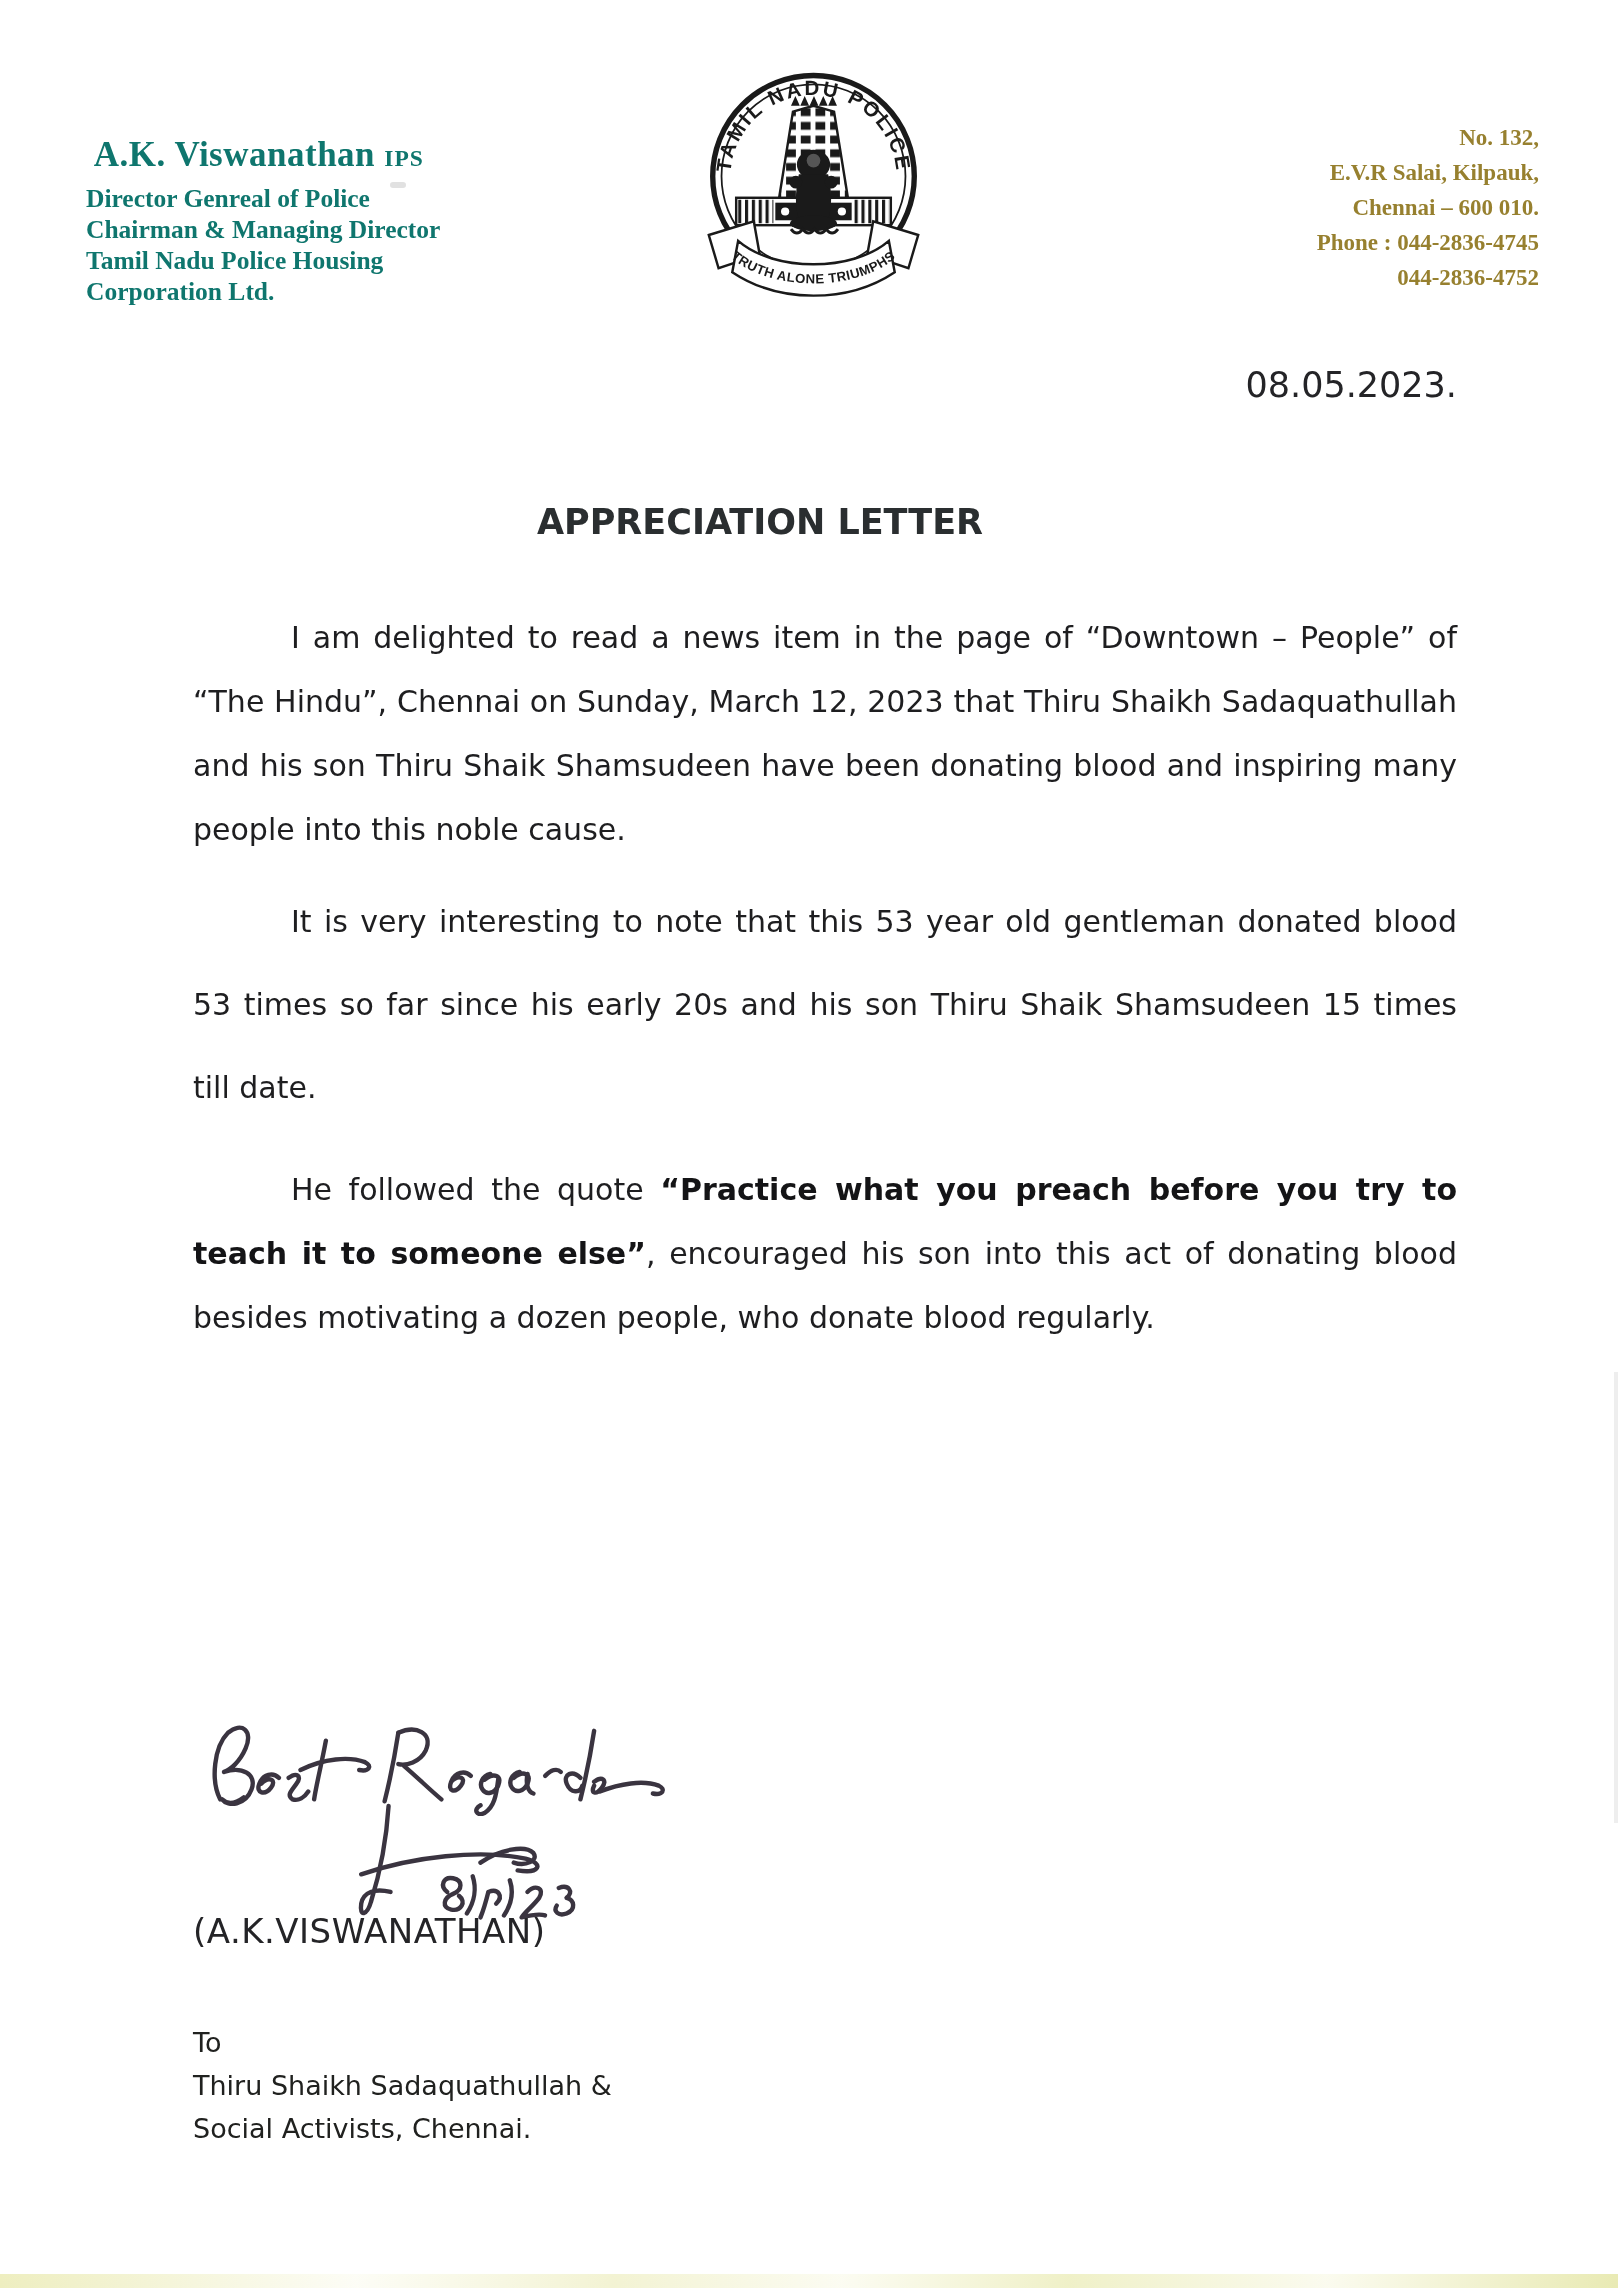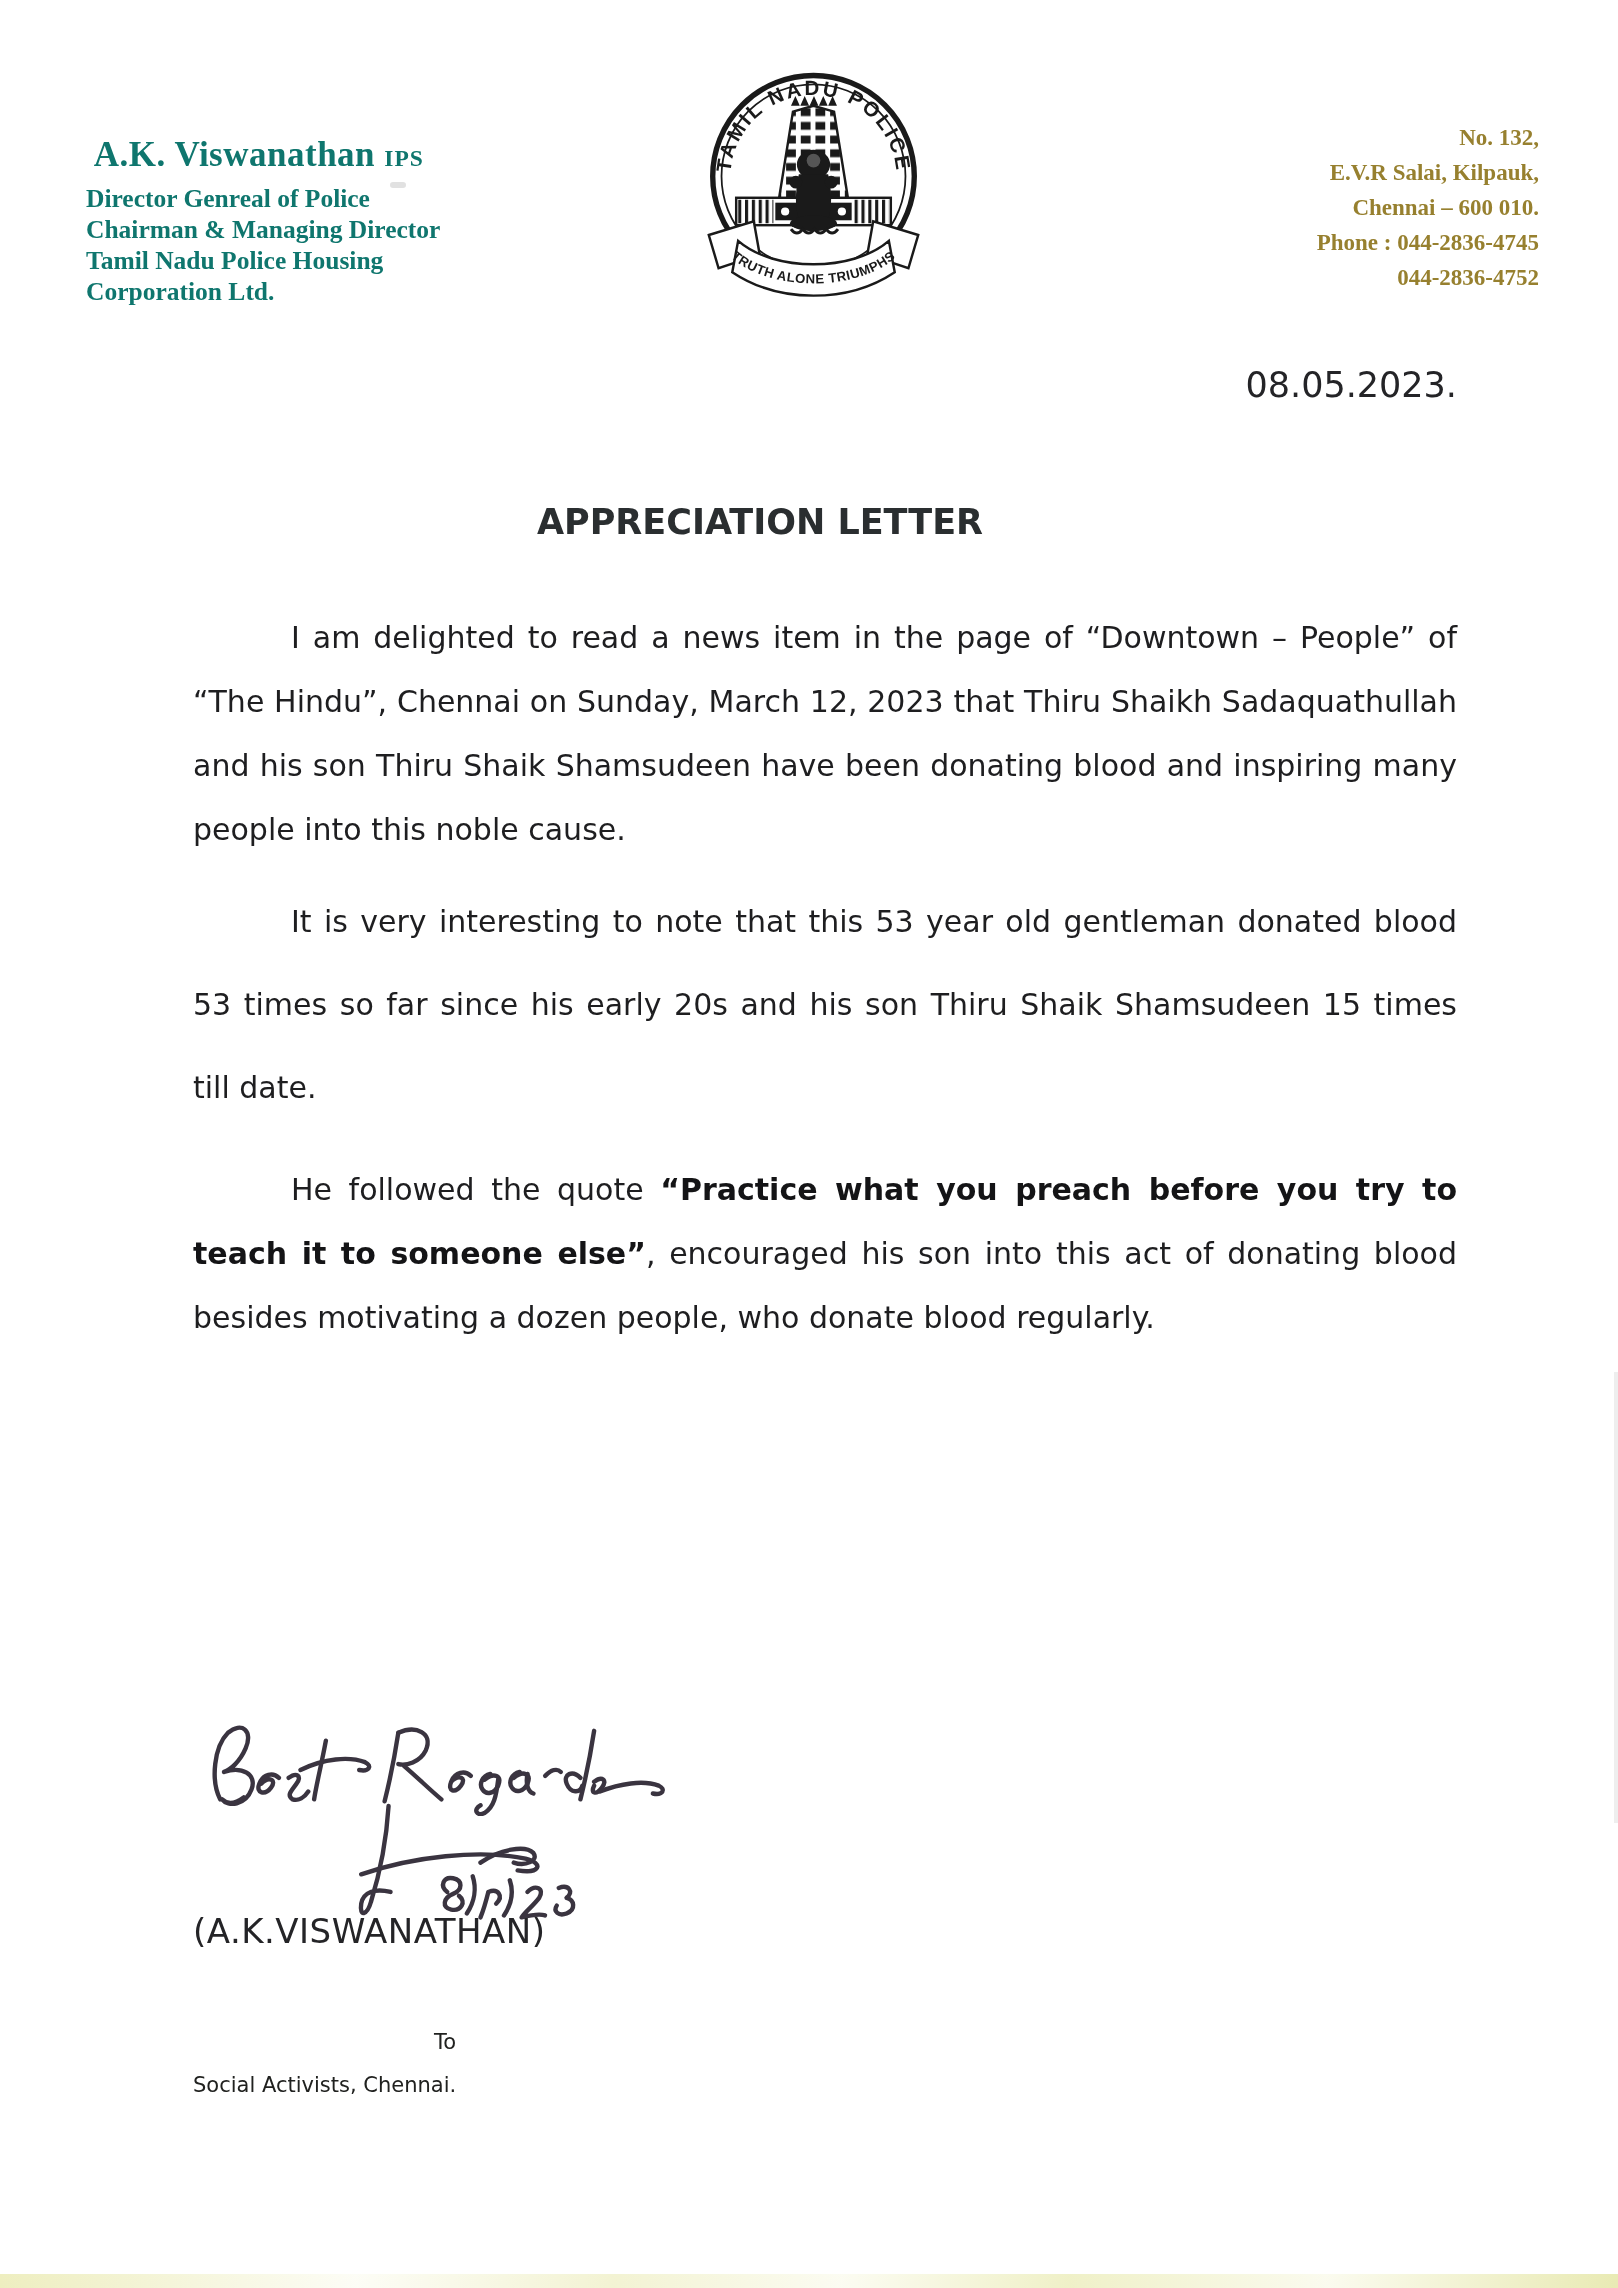--- a/index.html
+++ b/index.html
@@ -55,21 +55,21 @@
   .hw{stroke:#3a3440;stroke-width:4.5;fill:none;stroke-linecap:round;stroke-linejoin:round;}
   .sig-best{position:absolute;left:206px;top:1723px;}
   .sig-scribble{position:absolute;left:353px;top:1802px;}
   .printed-name{
     position:absolute;left:193px;top:1911px;
     font-size:34px;color:#242427;letter-spacing:0.5px;
   }
   
   .recipient{
     position:absolute;left:193px;top:2021px;
-    font-size:21px;line-height:43px;color:#20211f;text-align:right;
+    font-size:27px;line-height:43px;color:#20211f;
   }
   
   .bottom-strip{
     position:absolute;left:0;bottom:0;width:100%;height:14.7px;
     background:linear-gradient(90deg,
       rgba(224,224,140,.55) 0%, rgba(242,242,205,.18) 22%,
       rgba(226,226,150,.42) 38%, rgba(240,240,195,.22) 52%,
       rgba(224,226,145,.5) 66%, rgba(238,238,190,.25) 82%,
       rgba(218,220,130,.6) 100%);
   }
@@ -211,19 +211,20 @@
         <path d="M178,92 C186,84 196,88 190,98 C184,106 176,112 172,118 C180,116 190,114 196,116"></path>
         <path d="M210,88 C220,84 226,92 218,98 C226,100 228,110 218,114 C210,117 204,112 208,106"></path>
       </g>
     </svg>
   </div>
 
   <div class="printed-name">(A.K.VISWANATHAN)</div>
 
   <div class="recipient">
     <div>To</div>
+    <div>Thiru Shaikh Sadaquathullah &amp;</div>
     <div>Social Activists, Chennai.</div>
   </div>
 
   <div class="edge-strip"></div>
   <div class="bottom-strip"></div>
 </div>
 
 
 </body></html>

